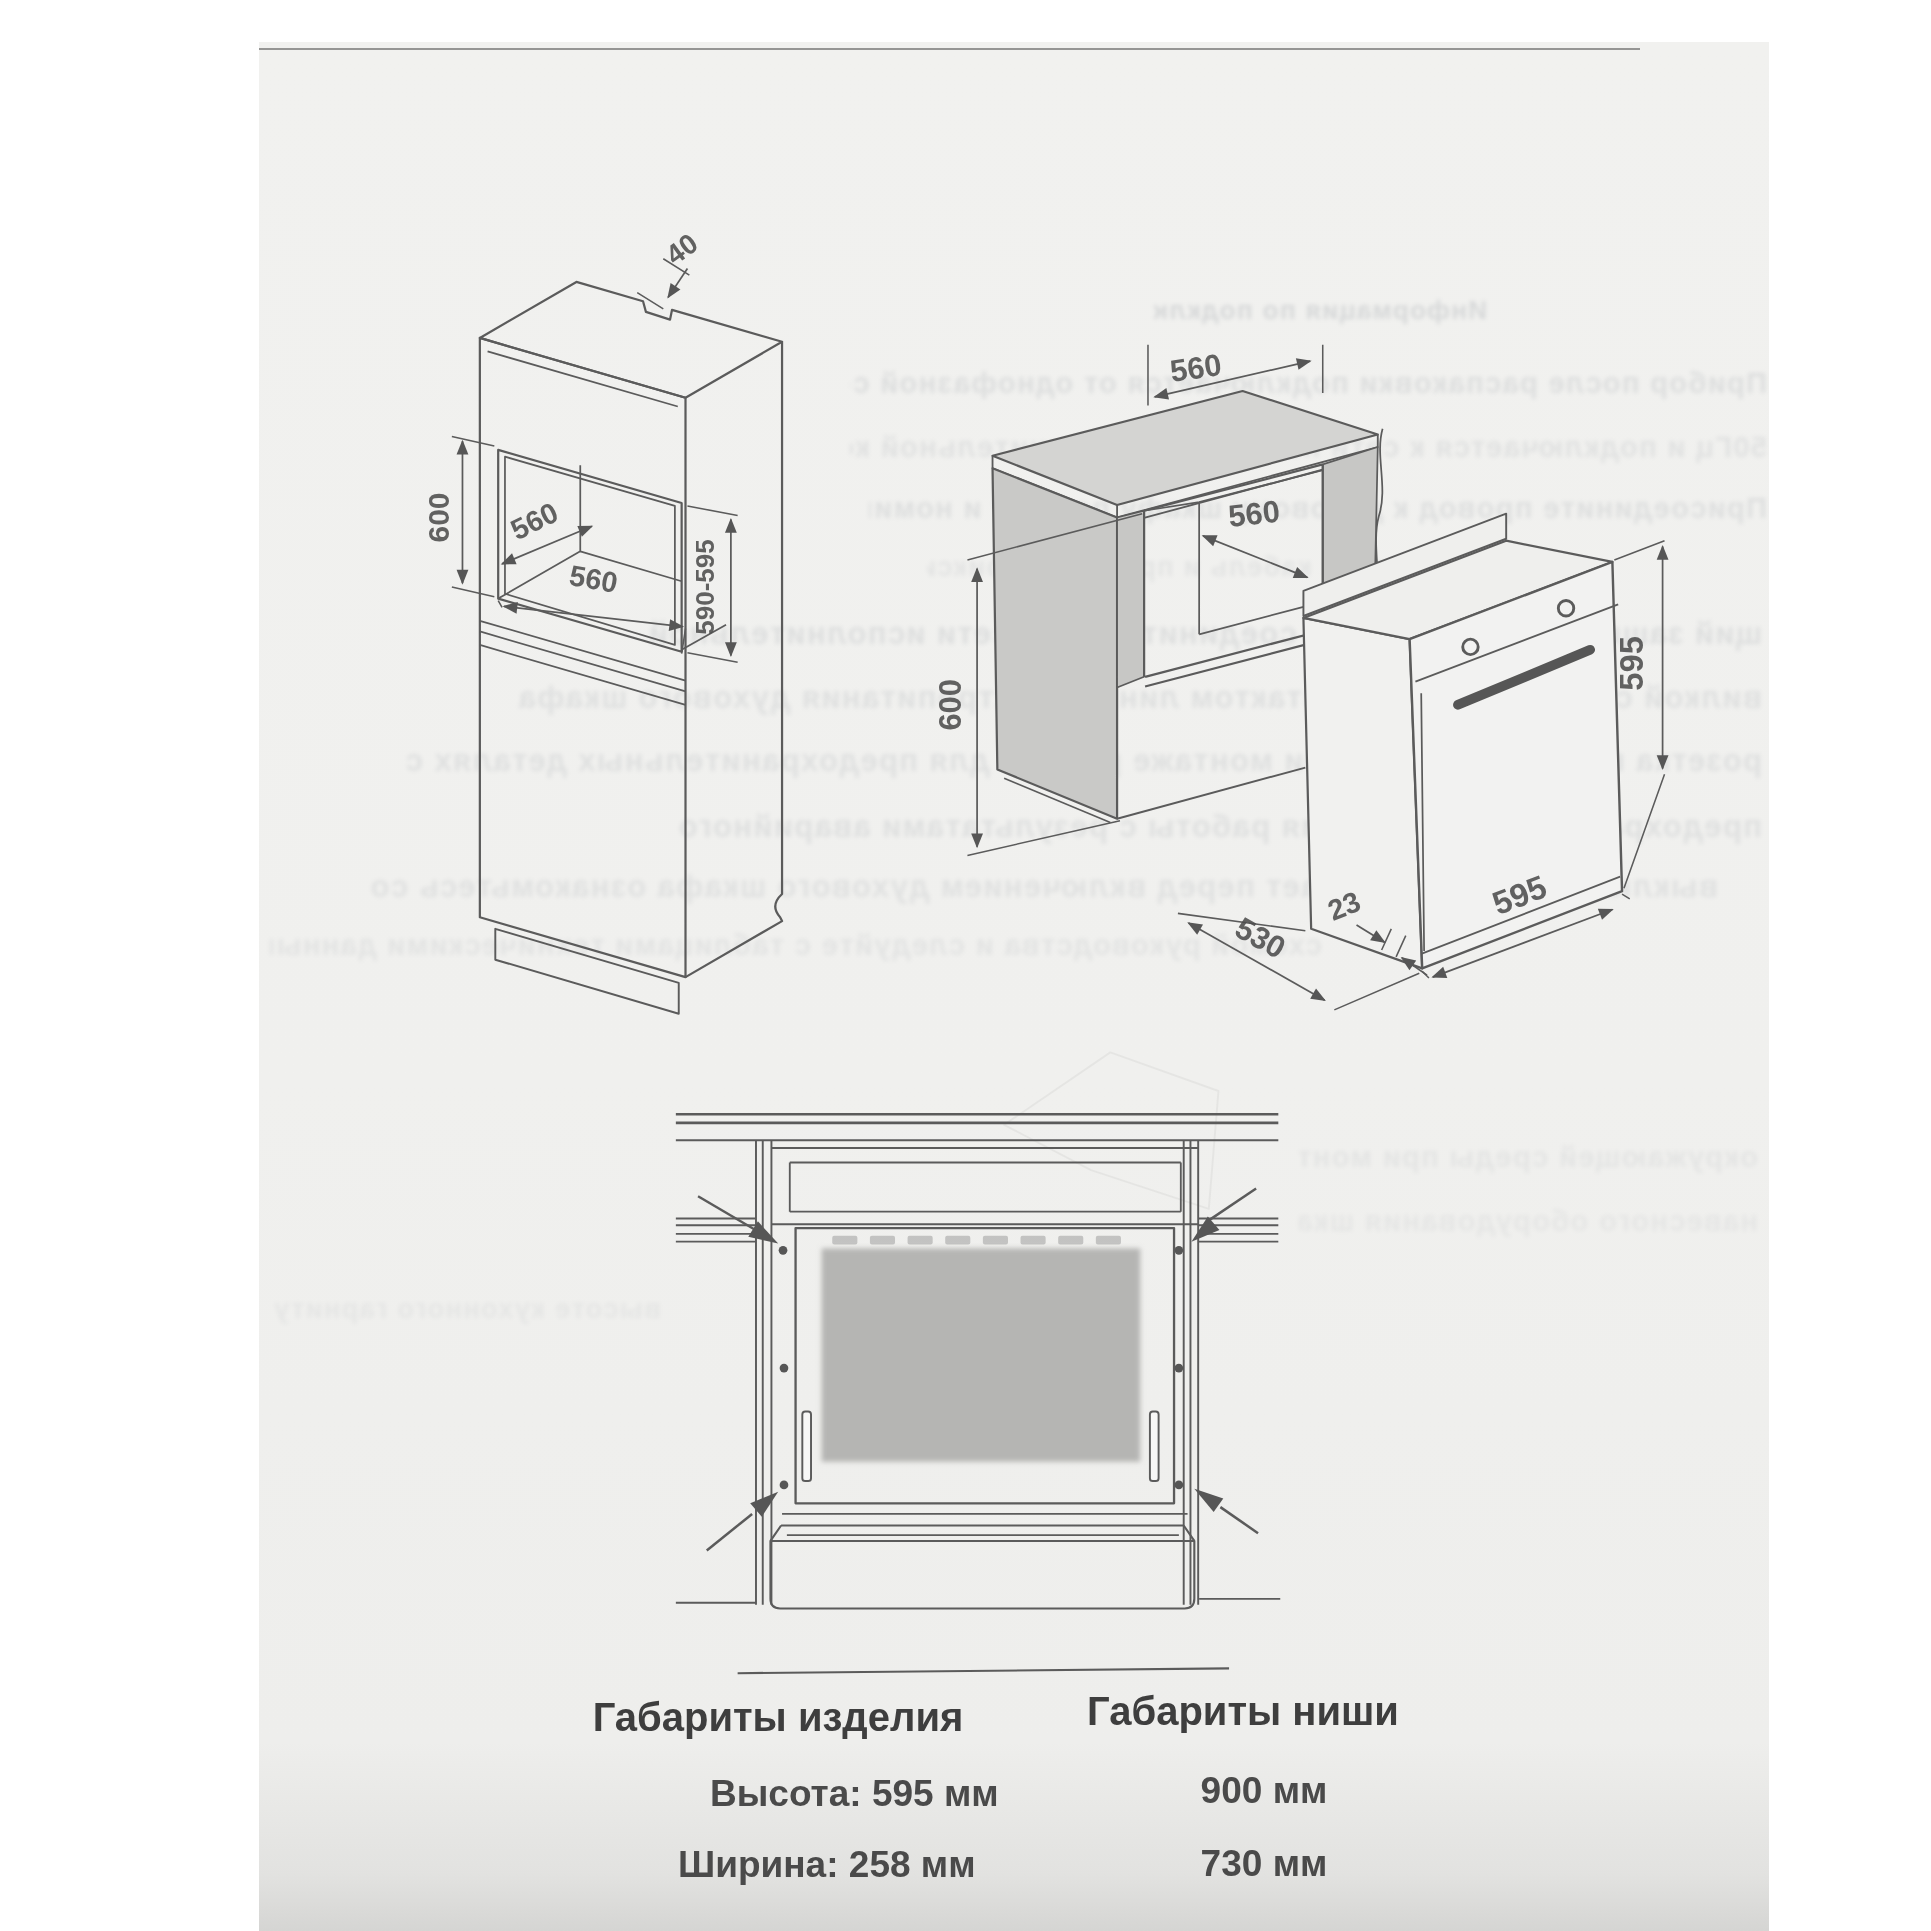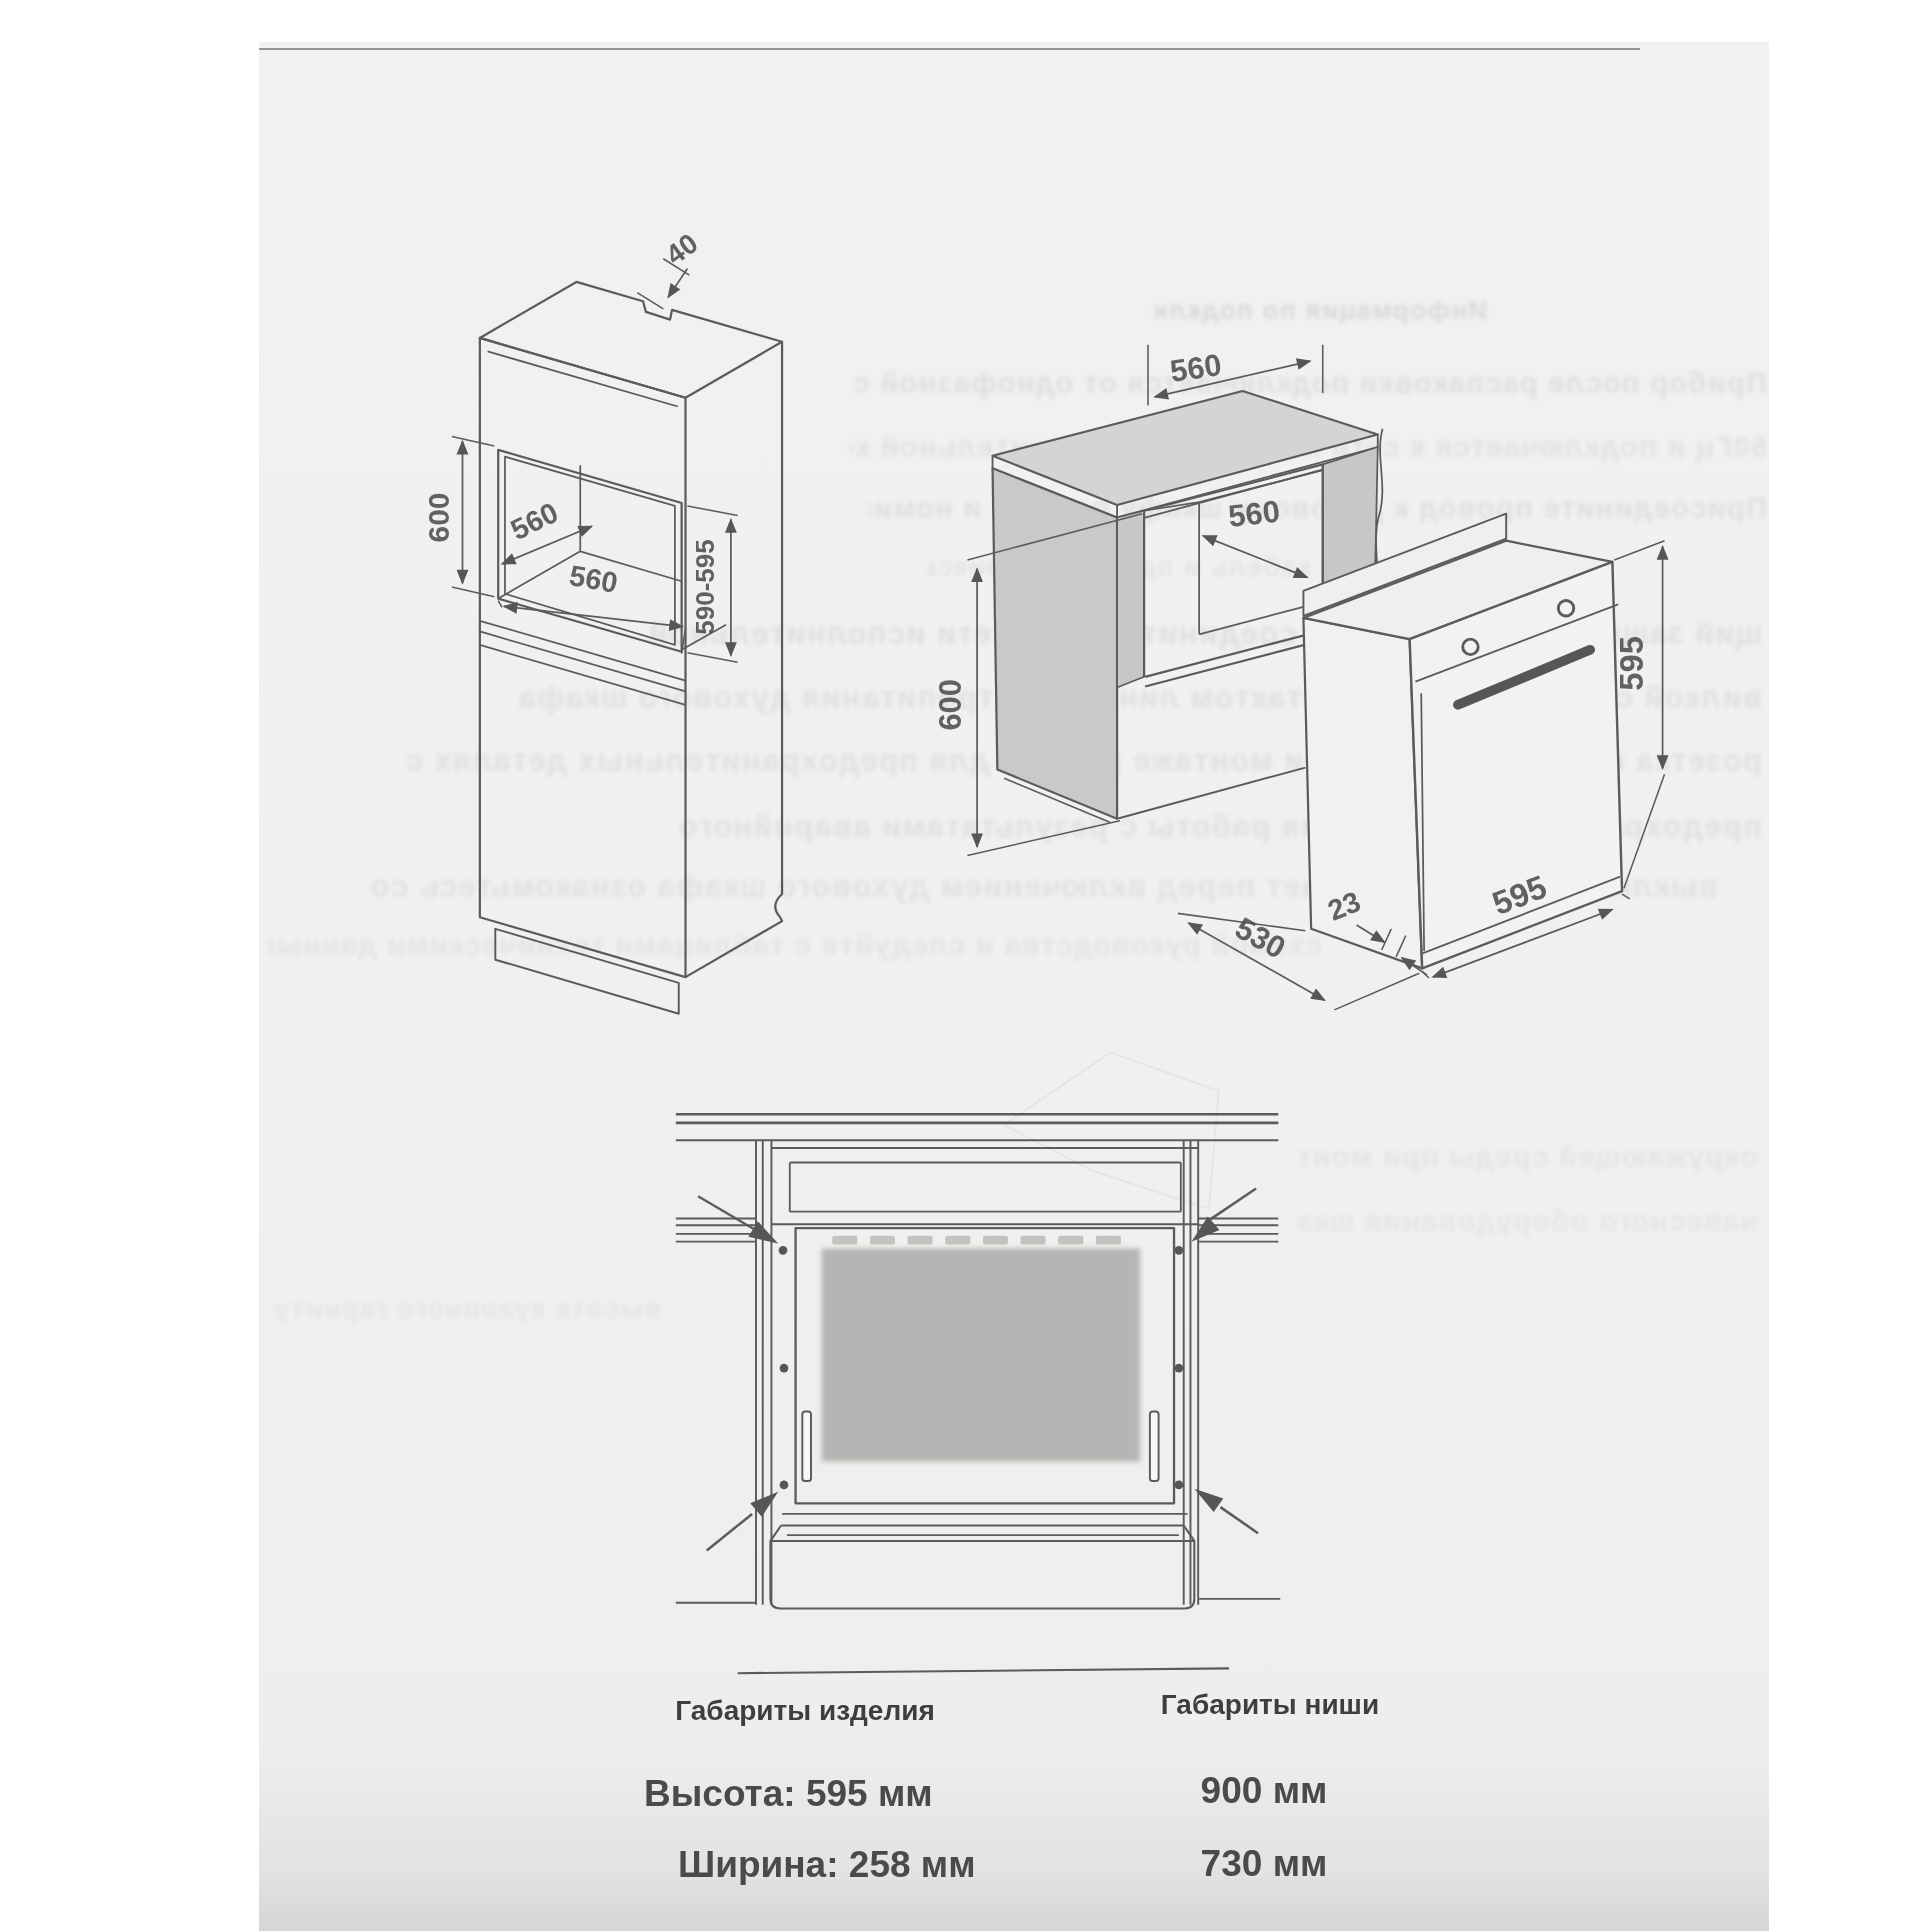--- a/index.html
+++ b/index.html
@@ -8,21 +8,21 @@
   .page{position:absolute;left:259px;top:42px;width:1510px;height:1889px;
         background:linear-gradient(180deg,#f1f1ef 0%,#f0f0ee 55%,#eeeeec 90%,#e2e2e0 97%,#d5d5d3 100%);}
   .scan-edge{position:absolute;left:259px;top:48px;width:1381px;height:1.9px;
         background:rgba(118,118,118,.75);filter:blur(0.6px);}
   svg.draw{position:absolute;left:0;top:0;filter:blur(0.4px) contrast(.97);}
   .dimtxt{fill:#4c4c4c;font-family:"Liberation Sans",sans-serif;font-weight:700;opacity:.88;}
   .ghost-layer{position:absolute;left:0;top:0;width:1931px;height:1931px;pointer-events:none;}
   .ghost-line{position:absolute;transform:scaleX(-1);filter:blur(2.2px);color:#6d7580;
         white-space:nowrap;overflow:hidden;font-weight:600;letter-spacing:1.4px;}
   .tbl{position:absolute;color:#3e3e3e;filter:blur(0.3px);white-space:nowrap;}
-  .tbl.hdr{font-weight:700;font-size:28px;margin-left:27px;}
+  .tbl.hdr{font-weight:700;font-size:40px;}
   .tbl.val{font-weight:600;font-size:37px;color:#4a4a4a;}
   .ctr{transform:translateX(-50%);}
 </style>
 </head>
 <body>
 
 <div class="page"></div>
 <div class="scan-edge"></div>
 
 <div class="ghost-layer" id="ghost-layer">
@@ -205,17 +205,17 @@
     <path d="M809,1580 L1226,1580 M809,1580 L798,1596 M1226,1580 L1237,1596" stroke-width="2.2"></path>
     <path d="M798,1596 L1237,1596 L1237,1656 Q1237,1666 1227,1666 L808,1666 Q798,1666 798,1656 Z" stroke-width="2.2"></path>
     <path d="M815,1590 L1221,1590" stroke-width="1.6"></path>
 
     <path d="M764,1733 L1273,1728" stroke-width="2.2"></path>
   </g>
 </svg>
 
 <div class="tbl hdr ctr" style="left:778px;top:1695px;">Габариты изделия</div>
 <div class="tbl hdr ctr" style="left:1243px;top:1689px;">Габариты ниши</div>
-<div class="tbl val" style="left:644px;top:1773px;">Высота: 595 мм</div>
+<div class="tbl val" style="left:710px;top:1773px;">Высота: 595 мм</div>
 <div class="tbl val ctr" style="left:1264px;top:1770px;">900 мм</div>
 <div class="tbl val" style="left:678px;top:1844px;">Ширина: 258 мм</div>
 <div class="tbl val ctr" style="left:1264px;top:1843px;">730 мм</div>
 
 
 </body></html>

